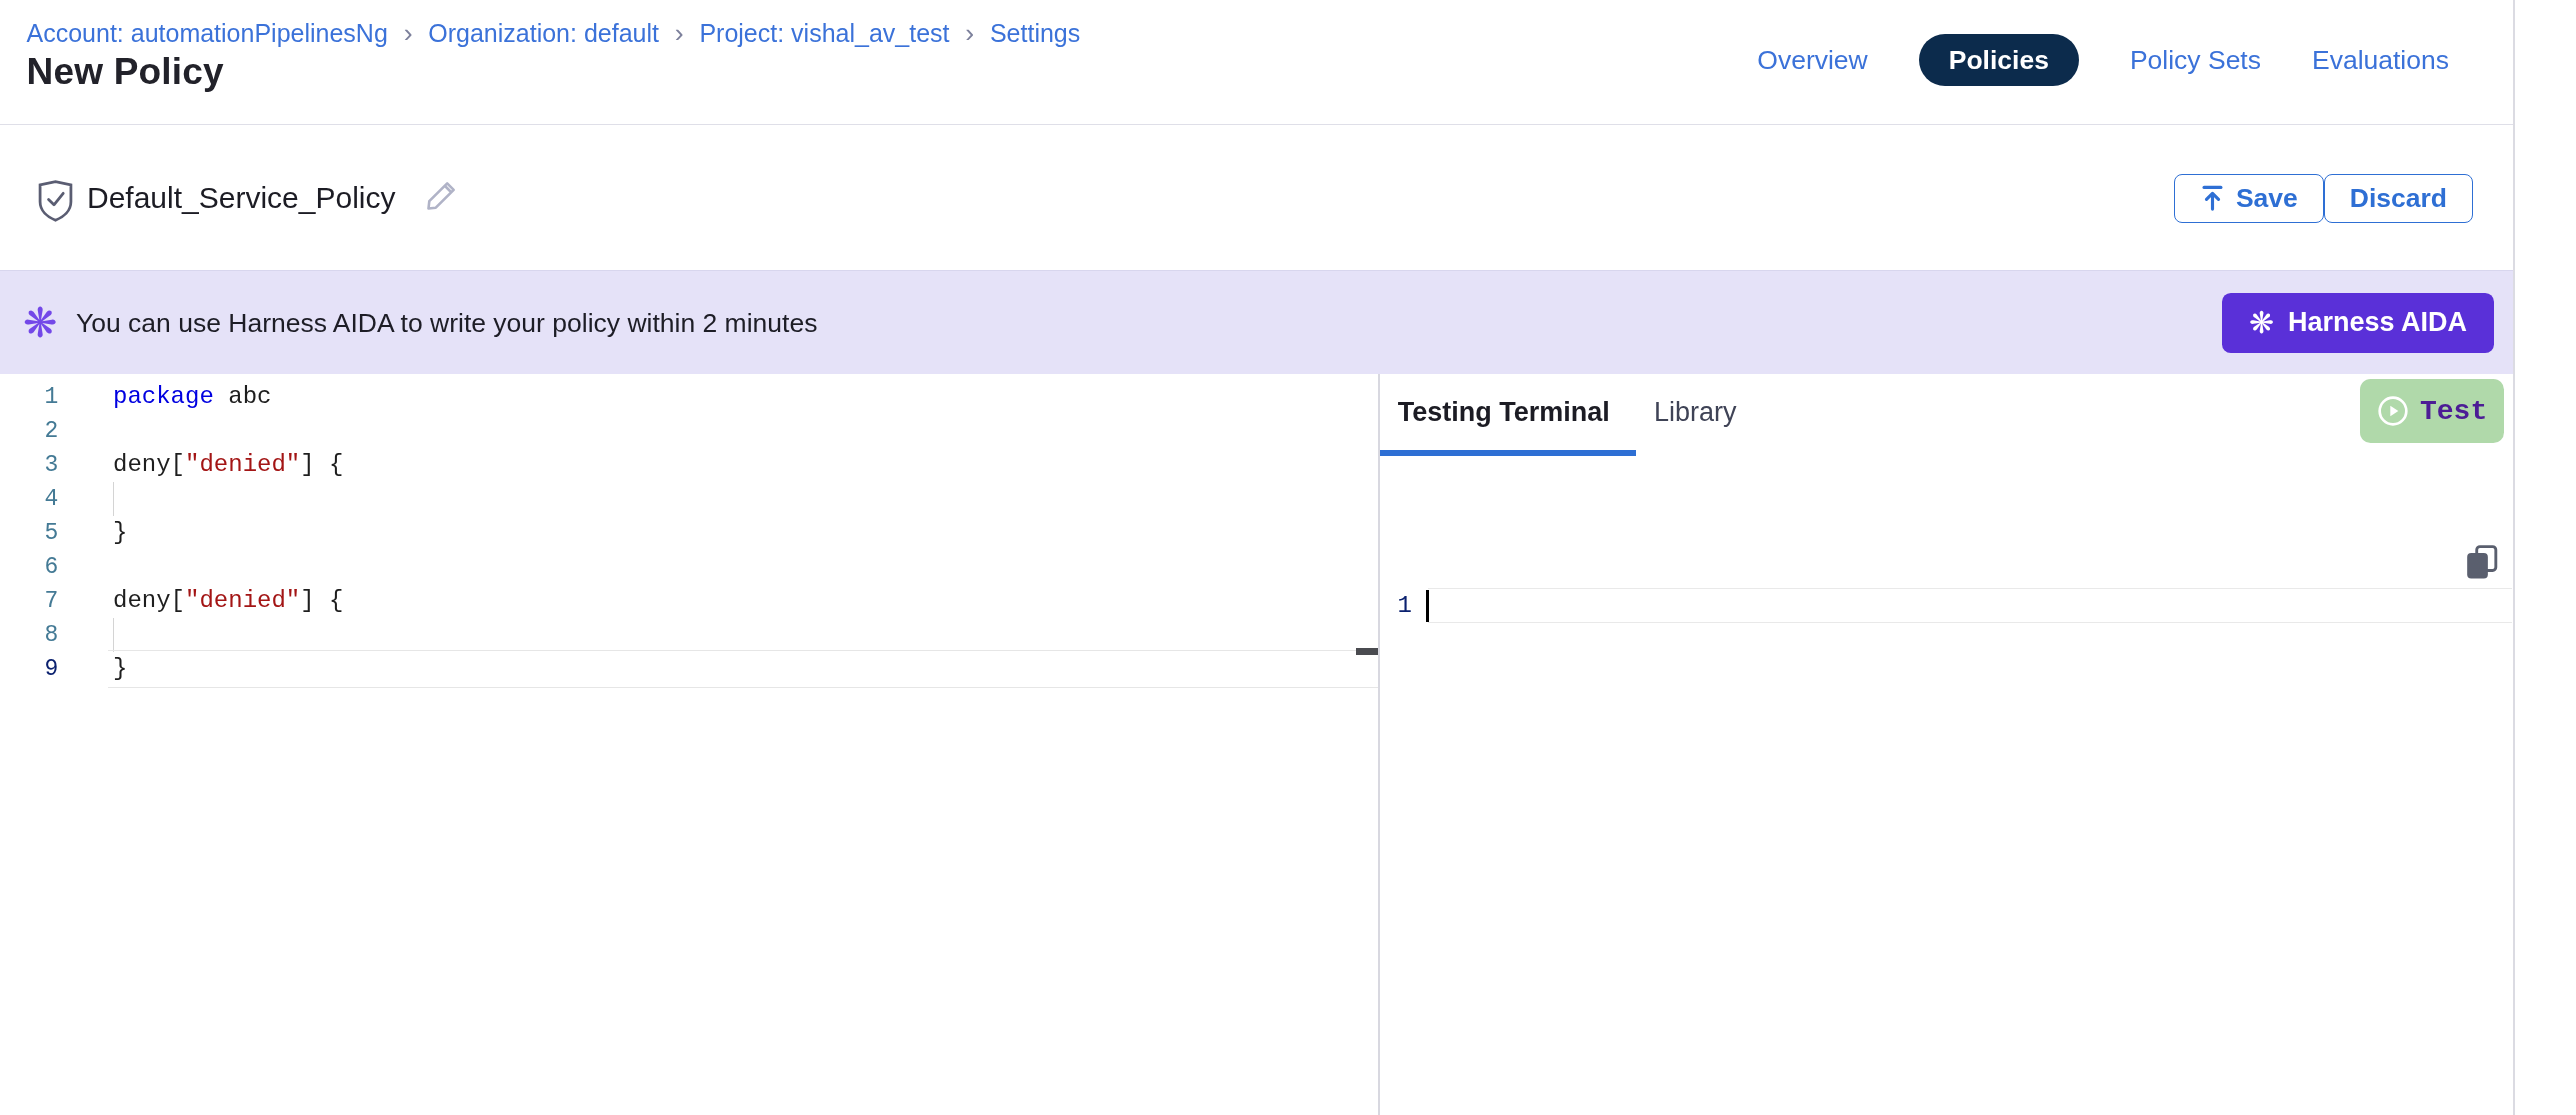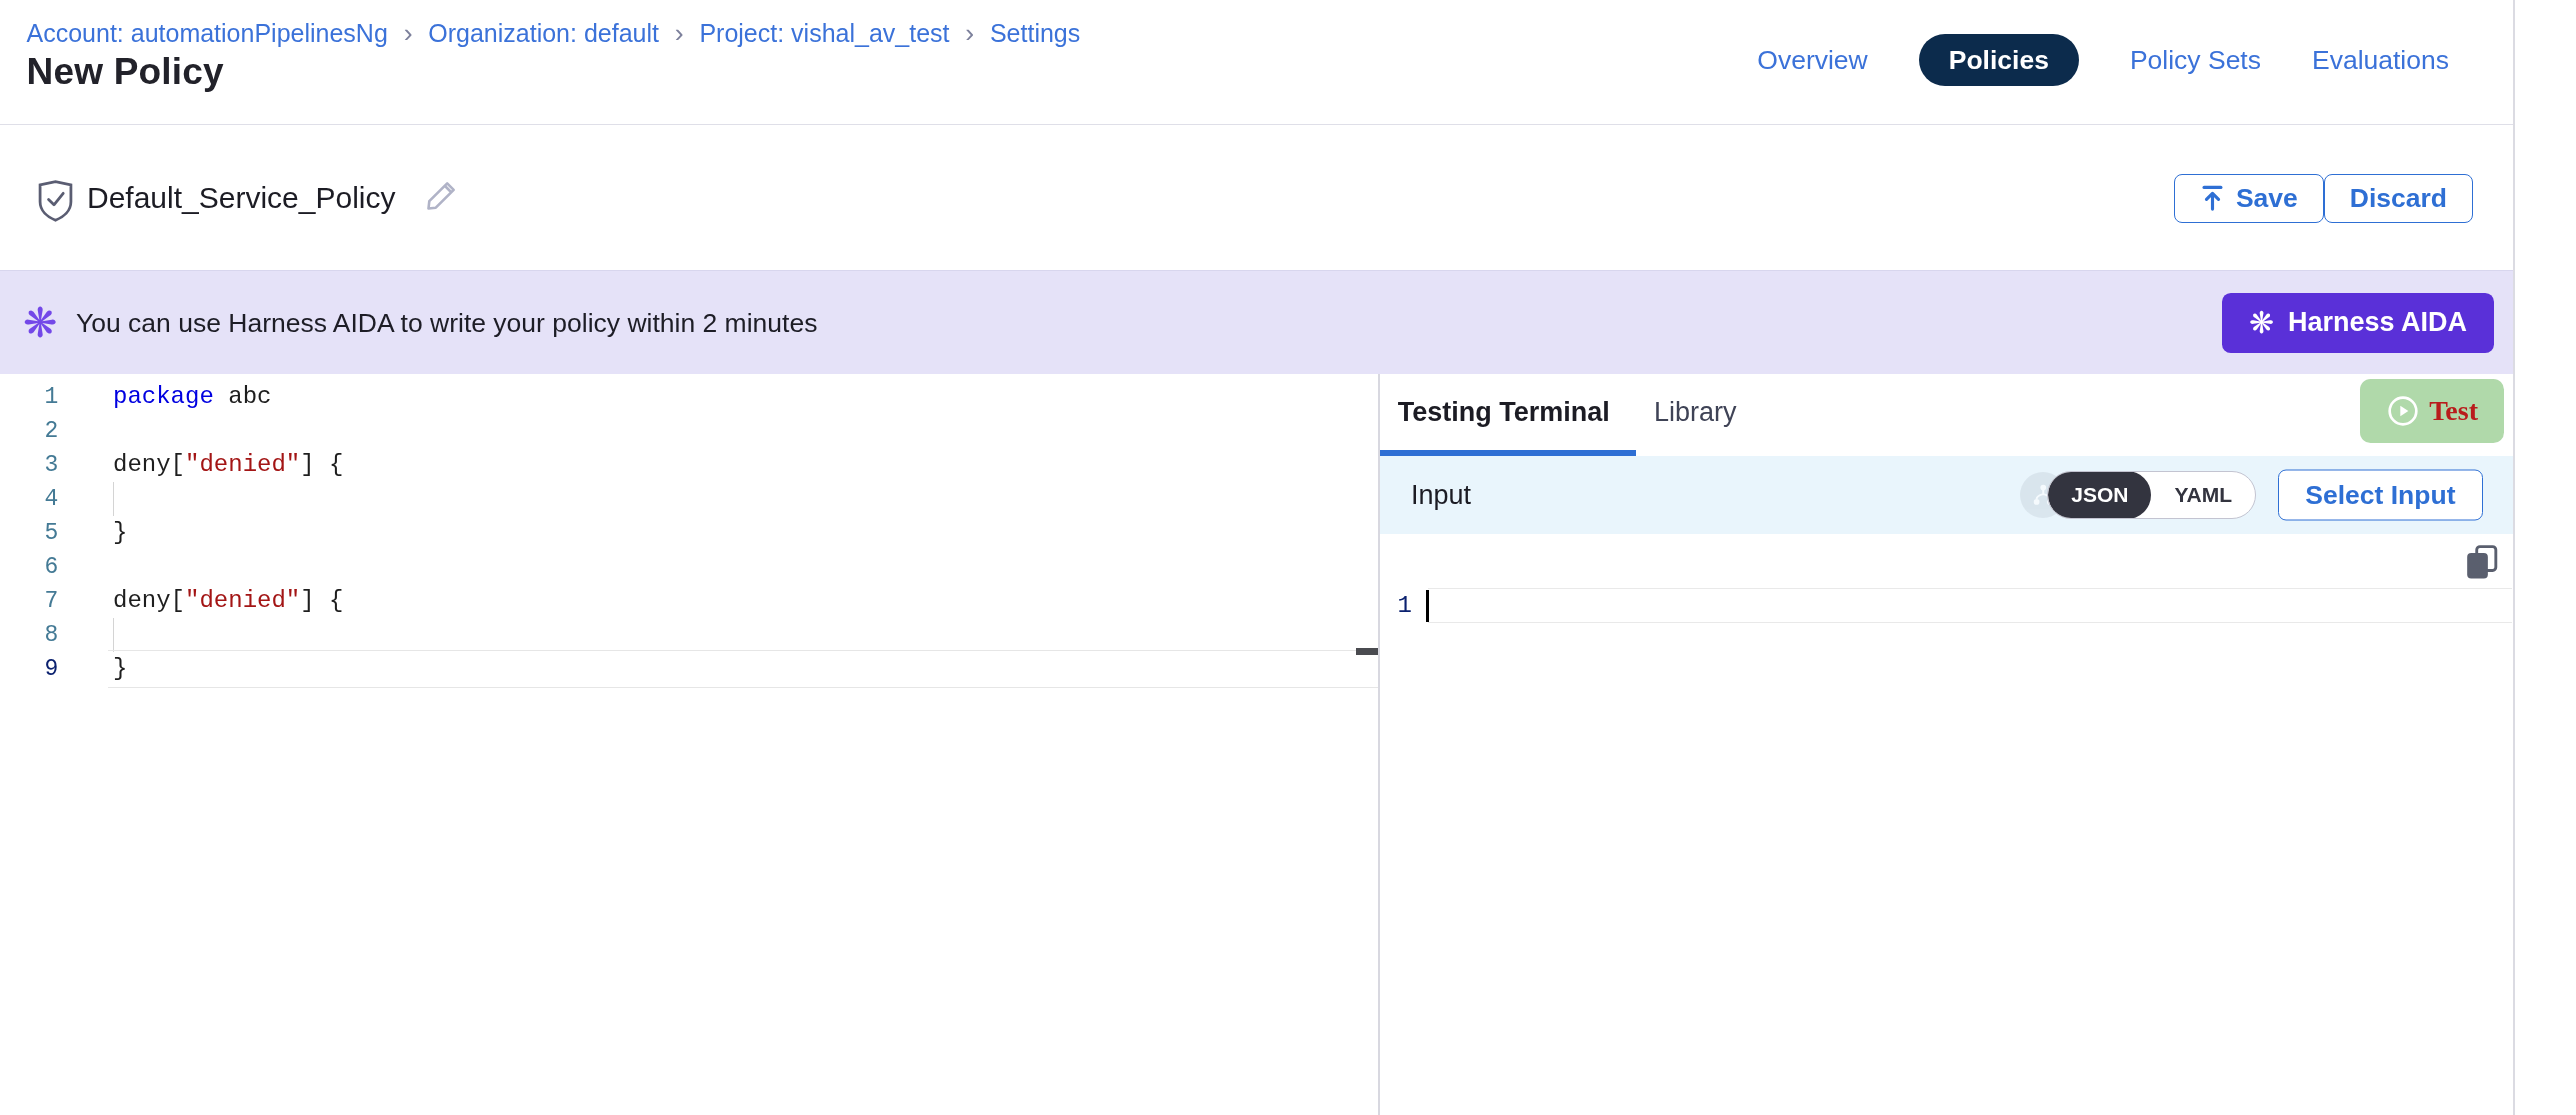--- a/index.html
+++ b/index.html
@@ -58,21 +58,21 @@
   .v-divider{position:absolute;left:1378px;top:0;width:1.8px;height:742px;background:#d8d8e0}
 
   
   .terminal{position:absolute;left:1380px;top:0;width:1134px;height:742px;background:#fff}
   .term-tabs{position:absolute;left:0;top:0;width:100%;height:82px;background:#fff}
   .term-tab{position:absolute;top:23px;font-size:27px;cursor:pointer}
   .term-tab.active{left:17.7px;font-weight:700;color:#1c1c24}
   .term-tab.plain{left:274px;font-weight:400;color:#3f4356}
   .tab-underline{position:absolute;left:0;top:76px;width:256px;height:6.2px;background:var(--accent)}
   .test-btn{position:absolute;right:9.7px;top:5.3px;width:144px;height:64px;border:none;border-radius:10.6px;
-    background:var(--test-green);color:#b91c1c;font-size:28px;font-weight:700;font-family:Liberation Serif, serif;
+    background:var(--test-green);color:#4c1d95;font-size:28px;font-weight:700;font-family:Liberation Mono, monospace;
     display:flex;align-items:center;justify-content:center;gap:10.6px;cursor:default}
   .input-bar{position:absolute;left:0;top:82px;width:100%;height:78px;background:var(--input-bar)}
   .input-label{position:absolute;left:31px;top:50%;transform:translateY(-50%);font-size:27px;color:#1c1c24}
   .fork-circle{position:absolute;right:448px;top:50%;transform:translateY(-50%);width:46px;height:46px;border-radius:50%;
     background:#cdd9e2;opacity:.55;display:flex;align-items:center;justify-content:center}
   .format-toggle{position:absolute;right:258px;top:50%;transform:translateY(-50%);display:flex;align-items:center;
     background:#fff;border:1.8px solid #c3c4d1;border-radius:882px;height:48px;overflow:hidden}
   .seg{font-size:21px;font-weight:700;padding:0 23px;height:48px;display:flex;align-items:center;cursor:pointer}
   .seg.selected{background:var(--toggle-dark);color:#fff;border-radius:882px}
   .seg.unselected{color:var(--toggle-dark)}
@@ -177,36 +177,20 @@
           <span>
             <svg width="32" height="32" viewBox="0 0 24 24">
                 <circle cx="12" cy="12" r="10" fill="none" stroke="#fff" stroke-width="2"></circle>
                 <path d="M10 8 L16 12 L10 16 Z" fill="#fff"></path>
               </svg>
           </span>
           <span>Test</span>
         </button>
       </div>
 
-      <div class="input-bar">
-        <span class="input-label">Input</span>
-        <span class="fork-circle">
-          <svg width="26.5" height="26.5" viewBox="0 0 24 24">
-              <circle cx="12" cy="5" r="2.6" fill="#fff"></circle>
-              <circle cx="6" cy="18" r="2.6" fill="#fff"></circle>
-              <circle cx="18" cy="18" r="2.6" fill="#fff"></circle>
-              <path d="M12 7 L12 11 M12 11 C8 12 6 13.5 6 15.5 M12 11 C16 12 18 13.5 18 15.5" fill="none" stroke="#fff" stroke-width="1.8"></path>
-            </svg>
-        </span>
-        <span class="format-toggle">
-          <span class="seg selected">JSON</span>
-          <span class="seg unselected">YAML</span>
-        </span>
-        <button class="select-input-btn">Select Input</button>
-      </div>
 
       <span class="copy-row">
         <svg width="35" height="39" viewBox="0 0 22 24">
             <rect x="8" y="2" width="12" height="15" rx="2" fill="none" stroke="#5a5f6e" stroke-width="1.8"></rect>
             <rect x="2" y="6" width="13" height="16" rx="2.5" fill="#5a5f6e"></rect>
           </svg>
       </span>
 
       <div class="input-editor">
         <div class="input-line">

